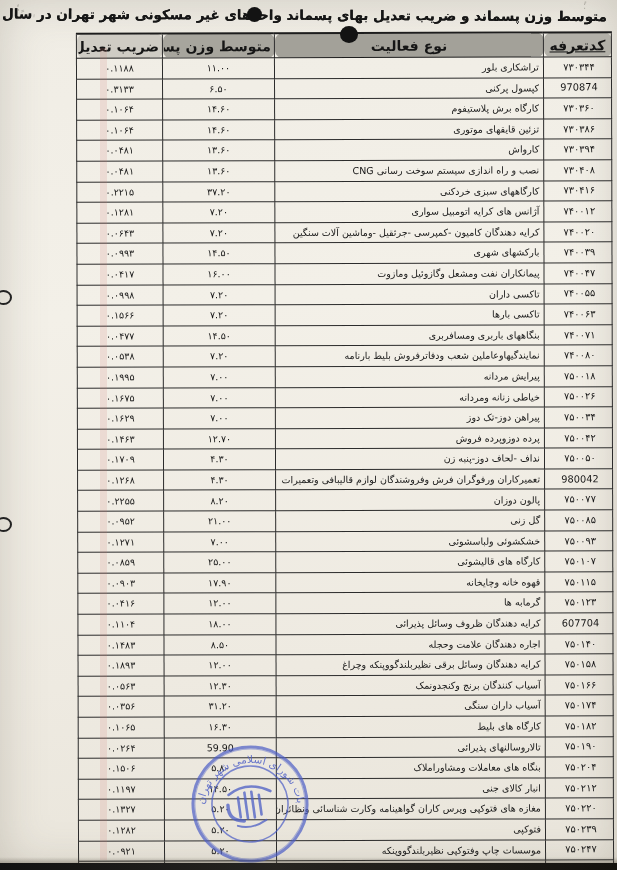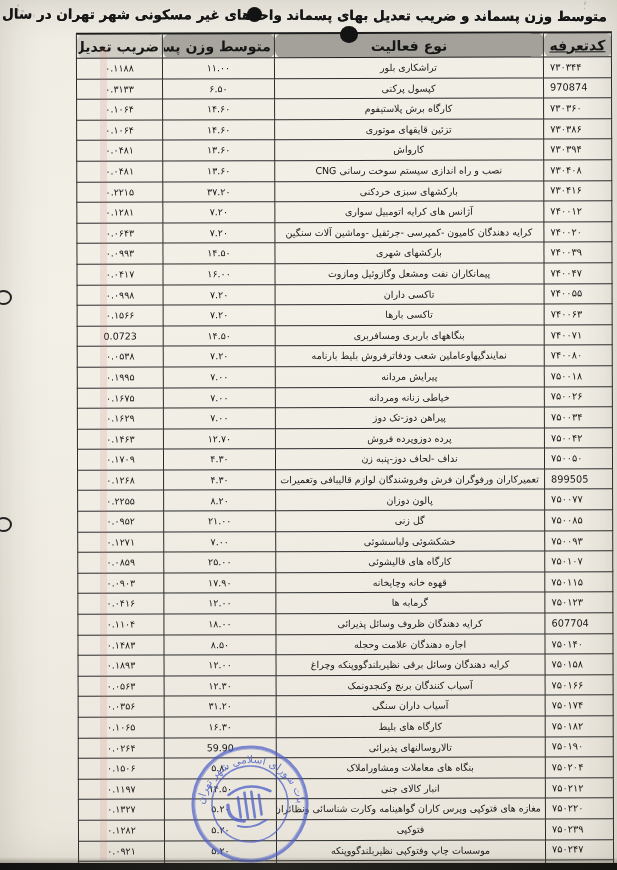--- a/index.html
+++ b/index.html
@@ -34,22 +34,22 @@
     border-top:2px solid #1d1d1d;border-bottom:1.4px solid #1d1d1d;border-radius:8px;
   }
   col.c-code{width:68px;}
   col.c-act{width:auto;}
   col.c-wi{width:112px;}
   col.c-ej{width:86px;}
   th.h-code{background:#b2b0a8;text-decoration:underline;}
   th.h-act{background:#a3a199;}
   th.h-wi{background:#a7a59d;}
   th.h-ej{background:#cfccc4;}
-  td.cell-code{text-align:left;padding-left:6px;font-size:9.8px;}
-  td.cell-act{text-align:center;padding-right:4px;}
+  td.cell-code{text-align:center;padding-left:6px;font-size:9.8px;}
+  td.cell-act{text-align:right;padding-right:4px;}
   td.cell-wi,td.cell-ej{text-align:center;}
   
   .ink-blob{position:absolute;background:#131313;border-radius:50%;}
   .blob1{left:247px;top:7px;width:15px;height:15px;}
   .blob2{left:340px;top:26px;width:18px;height:17px;}
   .scanner-line{
     position:absolute;left:100px;top:48px;width:7px;height:812px;
     background:rgba(205,120,115,.16);
   }
   .edge-mark{position:absolute;left:-5px;width:13px;height:11px;border:2.5px solid #222;
@@ -138,21 +138,21 @@
 
     <tr>
       <td class="cell-code">۷۳۰۴۰۸</td>
       <td class="cell-act">نصب و راه اندازی سیستم سوخت رسانی CNG</td>
       <td class="cell-wi">۱۳.۶۰</td>
       <td class="cell-ej">۰.۰۴۸۱</td>
     </tr>
 
     <tr>
       <td class="cell-code">۷۳۰۴۱۶</td>
-      <td class="cell-act">بارکشهای سبزی خردکنی</td>
+      <td class="cell-act">کارگاههای سبزی خردکنی</td>
       <td class="cell-wi">۳۷.۲۰</td>
       <td class="cell-ej">۰.۲۲۱۵</td>
     </tr>
 
     <tr>
       <td class="cell-code">۷۴۰۰۱۲</td>
       <td class="cell-act">آژانس های کرایه اتومبیل سواری</td>
       <td class="cell-wi">۷.۲۰</td>
       <td class="cell-ej">۰.۱۲۸۱</td>
     </tr>
@@ -189,21 +189,21 @@
       <td class="cell-code">۷۴۰۰۶۳</td>
       <td class="cell-act">تاکسی بارها</td>
       <td class="cell-wi">۷.۲۰</td>
       <td class="cell-ej">۰.۱۵۶۶</td>
     </tr>
 
     <tr>
       <td class="cell-code">۷۴۰۰۷۱</td>
       <td class="cell-act">بنگاههای باربری ومسافربری</td>
       <td class="cell-wi">۱۴.۵۰</td>
-      <td class="cell-ej">0.0723</td>
+      <td class="cell-ej">۰.۰۴۷۷</td>
     </tr>
 
     <tr>
       <td class="cell-code">۷۴۰۰۸۰</td>
       <td class="cell-act">نمایندگیهاوعاملین شعب ودفاترفروش بلیط بارنامه</td>
       <td class="cell-wi">۷.۲۰</td>
       <td class="cell-ej">۰.۰۵۳۸</td>
     </tr>
 
     <tr>
@@ -235,21 +235,21 @@
     </tr>
 
     <tr>
       <td class="cell-code">۷۵۰۰۵۰</td>
       <td class="cell-act">نداف -لحاف دوز-پنبه زن</td>
       <td class="cell-wi">۴.۳۰</td>
       <td class="cell-ej">۰.۱۷۰۹</td>
     </tr>
 
     <tr>
-      <td class="cell-code">899505</td>
+      <td class="cell-code">980042</td>
       <td class="cell-act">تعمیرکاران ورفوگران فرش وفروشندگان لوازم قالیبافی وتعمیرات</td>
       <td class="cell-wi">۴.۳۰</td>
       <td class="cell-ej">۰.۱۲۶۸</td>
     </tr>
 
     <tr>
       <td class="cell-code">۷۵۰۰۷۷</td>
       <td class="cell-act">پالون دوزان</td>
       <td class="cell-wi">۸.۲۰</td>
       <td class="cell-ej">۰.۲۲۵۵</td>

